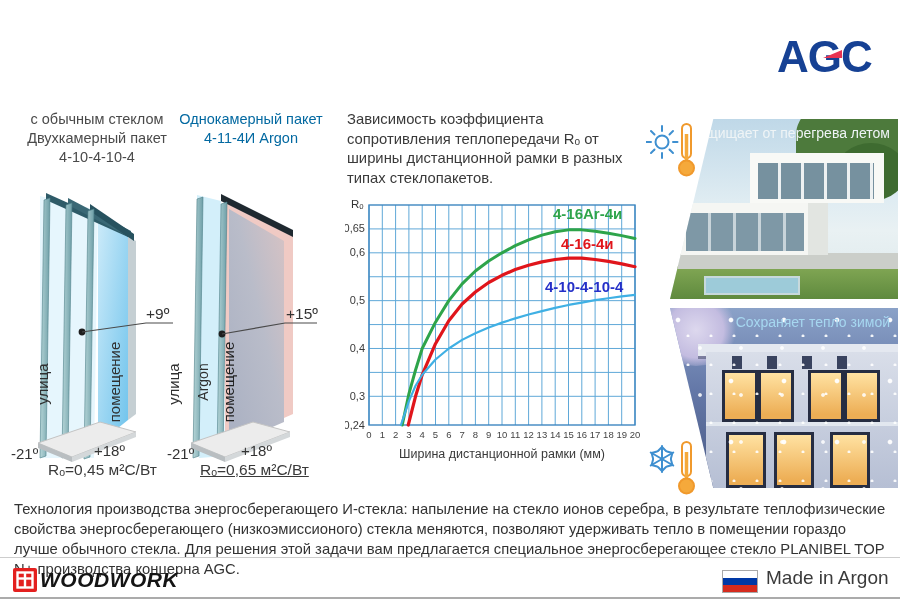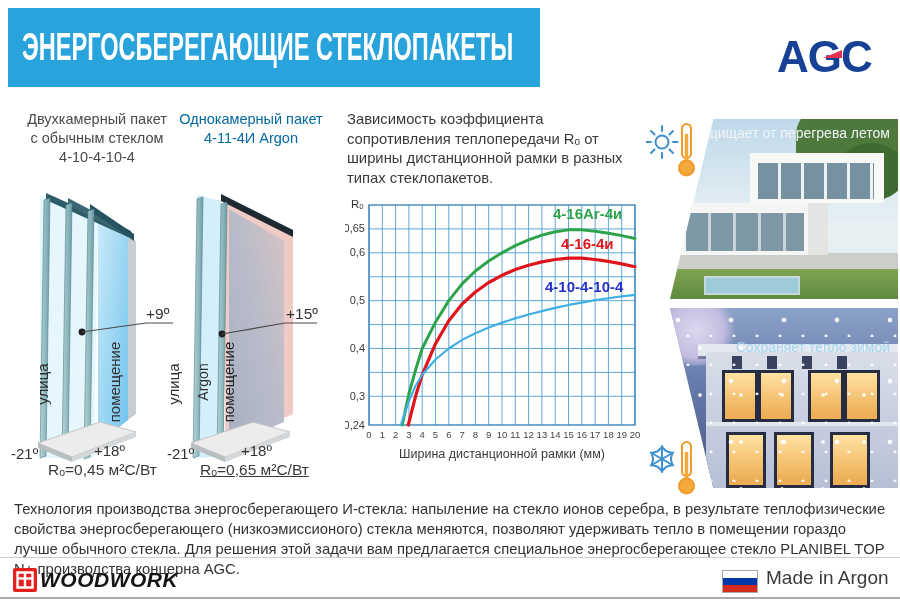--- a/index.html
+++ b/index.html
@@ -24,21 +24,21 @@
   .chart-intro{left:347px;top:110px;width:302px;font-size:14.8px;line-height:1.32;color:#3A3A3A;}
   #chart-svg{left:345px;top:195px;}
   svg text{font-family:"Liberation Sans","DejaVu Sans",sans-serif;}
 
   
   .photo{position:absolute;overflow:hidden;}
   .photo-summer{left:670px;top:119px;width:228px;height:180px;clip-path:polygon(19% 0,100% 0,100% 100%,0 100%);background:linear-gradient(180deg,#BFD8E8 0%,#DFECF2 45%,#E9F1F3 62%,#DCE8EA 100%);}
   .photo-winter{left:670px;top:308px;width:228px;height:180px;clip-path:polygon(0 0,100% 0,100% 100%,19% 100%);background:linear-gradient(180deg,#8BA2C8 0%,#6478A8 45%,#495984 100%);}
   .photo *{position:absolute;}
   .photo-caption{top:6px;right:8px;font-size:14px;color:#EFF4F6;white-space:nowrap;}
-  .caption-winter{color:#A6D7F0;margin-top:25px;}
+  .caption-winter{color:#A6D7F0;}
   .tree-canopy{right:-18px;top:-20px;width:120px;height:92px;background:#4D7A3C;border-radius:45% 55% 60% 40%;}
   .tree-canopy2{right:-8px;top:24px;width:70px;height:58px;background:#3E6B30;border-radius:50%;}
   .lawn{left:0;bottom:0;width:100%;height:34px;background:linear-gradient(180deg,#83A855,#5F8A3E);}
   .paving{left:0;bottom:30px;width:100%;height:16px;background:#CBCEC9;}
   .house-lower{left:6px;bottom:44px;width:152px;height:52px;background:#F5F6F3;box-shadow:inset -20px 0 0 #E2E5E1;}
   .hl-windows{left:16px;bottom:48px;width:118px;height:38px;background:repeating-linear-gradient(90deg,#7E98A6 0 22px,#C8D4DA 22px 25px);}
   .house-upper{left:80px;bottom:96px;width:134px;height:50px;background:#F8F9F6;}
   .hu-windows{left:88px;bottom:100px;width:116px;height:36px;background:repeating-linear-gradient(90deg,#76919F 0 20px,#EDF1F2 20px 23px);}
   .pool{left:34px;bottom:4px;width:92px;height:15px;background:#9DCBD9;border:2px solid #C7D9DC;}
   .w-roof{left:28px;top:36px;width:200px;height:12px;background:#E4E8F0;box-shadow:0 3px 0 rgba(40,50,80,.45);}
@@ -65,32 +65,29 @@
   .footer-brand{left:13px;top:566px;display:flex;align-items:center;gap:1px;}
   .brand-text{font-size:21px;font-weight:bold;font-style:italic;color:#141414;letter-spacing:.5px;}
   .flag{left:722px;top:570px;width:34px;height:21px;border:1px solid #A9A9A9;background:linear-gradient(180deg,#fff 0 33%,#0039A6 33% 66%,#D52B1E 66% 100%);}
   .made-in{left:766px;top:567px;font-size:19px;color:#3A3A3A;}
 </style>
 </head>
 <body>
 
 <div class="page">
 
-  <div class="abs title-bar">
-    <span class="title-text">ЭНЕРГОСБЕРЕГАЮЩИЕ СТЕКЛОПАКЕТЫ</span>
-  </div>
 
   <svg class="abs" style="left:775px;top:30px;" width="112" height="52" viewBox="0 0 112 52">
     <text x="2" y="42" font-size="44" font-weight="bold" letter-spacing="-1" fill="#164194">AGC</text>
     <polygon points="48,28 67,20 67,28" fill="#E73352"></polygon>
   </svg>
 
   <div class="abs pack-title pack1-title">
+    <span>с обычным стеклом</span>
     <span>Двухкамерный пакет</span>
-    <span>с обычным стеклом</span>
     <span>4-10-4-10-4</span>
   </div>
   <div class="abs pack-title pack2-title">
     <span>Однокамерный пакет</span>
     <span>4-11-4И Argon</span>
   </div>
 
   <svg class="abs" style="left:10px;top:192px;" width="165" height="285" viewBox="0 0 165 285">
     <defs>
       <linearGradient id="g-face1" x1="0" y1="0" x2="1" y2="1">

